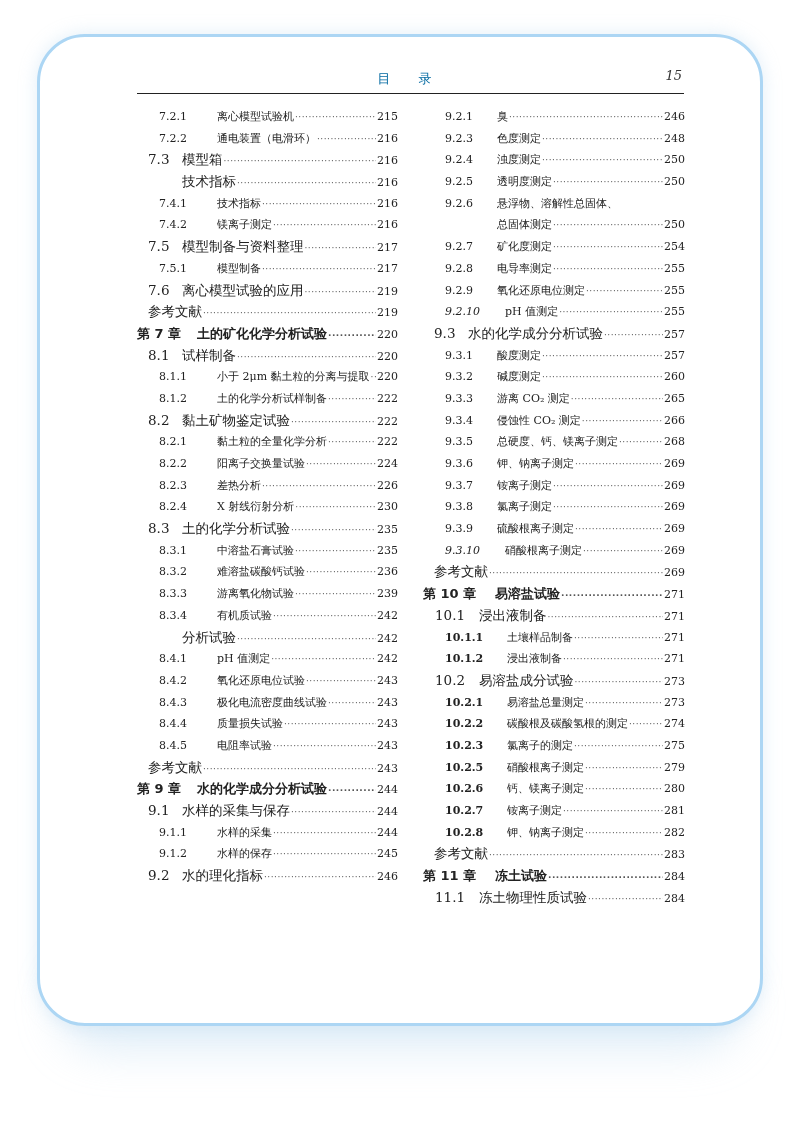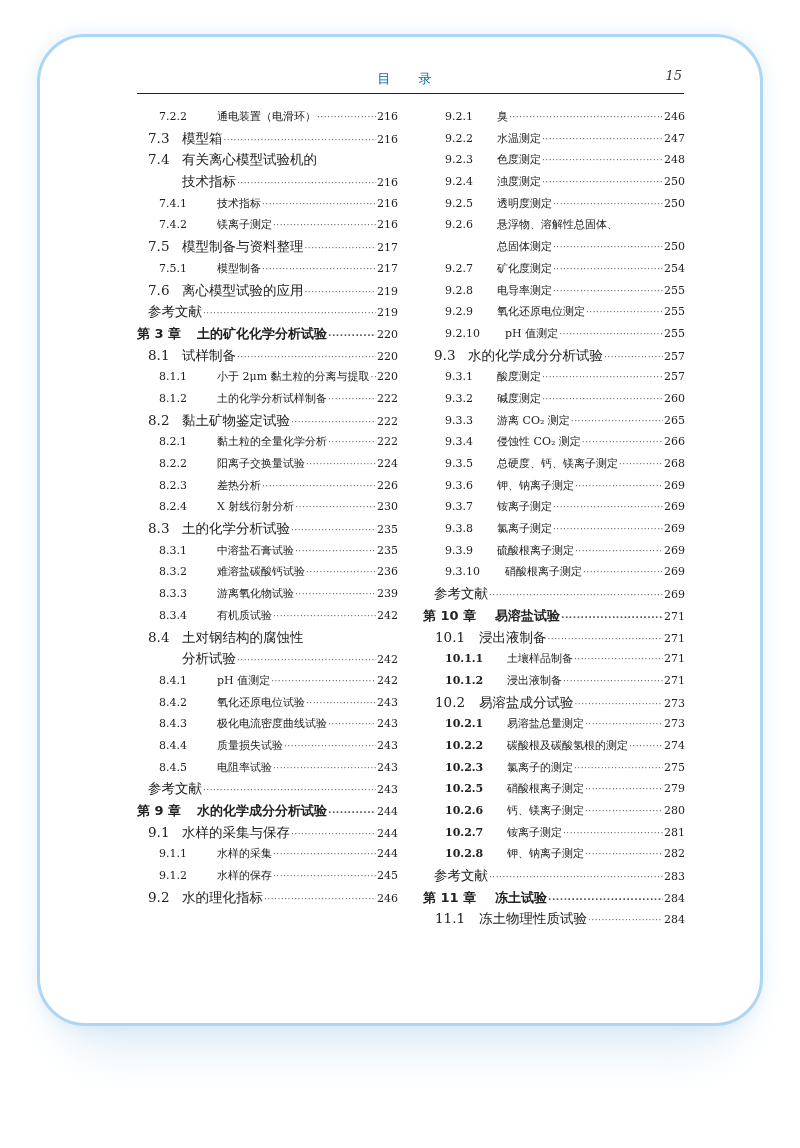--- a/index.html
+++ b/index.html
@@ -54,55 +54,55 @@
     .lv3.wide .num { width: 64px; }
     .lv2 { font-size: 13.5px; }
     .lv2 .num { width: 34px; padding-left: 11px; }
     .lv2.cont .num { width: 34px; padding-left: 11px; }
     .lv2 .page, .lv3 .page { font-size: 11px; }
     .lv1 { font-size: 13px; font-weight: bold; font-family: "DejaVu Sans", "Liberation Sans", sans-serif; }
     .lv1 .num { width: 60px; }
     .lv1 .page { font-weight: normal; font-family: "DejaVu Serif", "Liberation Serif", serif; font-size: 11px; }
     .lv2.ref .num { width: 0; padding-left: 11px; }
     .right .lv3 .num { padding-left: 22px; width: 52px; }
-    .right .lv3.wide .num { width: 60px; }
+    .right .lv3.wide .num { width: 60px; font-style: italic; }
     .right .lv3.ch10 .num { padding-left: 22px; width: 62px; font-weight: bold; }
     .right .lv2.ch10 .num { width: 44px; padding-left: 12px; }
     .right .lv1 .num { width: 72px; }
   </style>
 </head>
 <body>
 
 <div class="shadow"></div>
 <div class="card"></div>
 
 <div class="header">
   <div class="header-title">目 录</div>
   <div class="header-page">15</div>
 </div>
 
 <div class="col left" id="col-left">
     <div class="row lv3">
+      <span class="num">7.2.1</span>
+      <span class="title">离心模型试验机</span>
+      <span class="dots"></span>
+      <span class="page">215</span>
+    </div>
+    <div class="row lv3">
       <span class="num">7.2.2</span>
       <span class="title">通电装置（电滑环）</span>
       <span class="dots"></span>
       <span class="page">216</span>
     </div>
     <div class="row lv2">
       <span class="num">7.3</span>
       <span class="title">模型箱</span>
       <span class="dots"></span>
       <span class="page">216</span>
     </div>
-    <div class="row lv2">
-      <span class="num">7.4</span>
-      <span class="title">有关离心模型试验机的</span>
-      <span class="dots none"></span>
-      <span class="page"></span>
-    </div>
     <div class="row lv2 cont">
       <span class="num"></span>
       <span class="title">技术指标</span>
       <span class="dots"></span>
       <span class="page">216</span>
     </div>
     <div class="row lv3">
       <span class="num">7.4.1</span>
       <span class="title">技术指标</span>
       <span class="dots"></span>
@@ -132,21 +132,21 @@
       <span class="dots"></span>
       <span class="page">219</span>
     </div>
     <div class="row lv2 ref">
       <span class="num"></span>
       <span class="title">参考文献</span>
       <span class="dots"></span>
       <span class="page">219</span>
     </div>
     <div class="row lv1">
-      <span class="num">第 3 章</span>
+      <span class="num">第 7 章</span>
       <span class="title">土的矿化化学分析试验</span>
       <span class="dots"></span>
       <span class="page">220</span>
     </div>
     <div class="row lv2">
       <span class="num">8.1</span>
       <span class="title">试样制备</span>
       <span class="dots"></span>
       <span class="page">220</span>
     </div>
@@ -214,26 +214,20 @@
       <span class="num">8.3.3</span>
       <span class="title">游离氧化物试验</span>
       <span class="dots"></span>
       <span class="page">239</span>
     </div>
     <div class="row lv3">
       <span class="num">8.3.4</span>
       <span class="title">有机质试验</span>
       <span class="dots"></span>
       <span class="page">242</span>
-    </div>
-    <div class="row lv2">
-      <span class="num">8.4</span>
-      <span class="title">土对钢结构的腐蚀性</span>
-      <span class="dots none"></span>
-      <span class="page"></span>
     </div>
     <div class="row lv2 cont">
       <span class="num"></span>
       <span class="title">分析试验</span>
       <span class="dots"></span>
       <span class="page">242</span>
     </div>
     <div class="row lv3">
       <span class="num">8.4.1</span>
       <span class="title">pH 值测定</span>
@@ -300,26 +294,20 @@
       <span class="dots"></span>
       <span class="page">246</span>
     </div>
   </div>
 <div class="col right" id="col-right">
     <div class="row lv3">
       <span class="num">9.2.1</span>
       <span class="title">臭</span>
       <span class="dots"></span>
       <span class="page">246</span>
-    </div>
-    <div class="row lv3">
-      <span class="num">9.2.2</span>
-      <span class="title">水温测定</span>
-      <span class="dots"></span>
-      <span class="page">247</span>
     </div>
     <div class="row lv3">
       <span class="num">9.2.3</span>
       <span class="title">色度测定</span>
       <span class="dots"></span>
       <span class="page">248</span>
     </div>
     <div class="row lv3">
       <span class="num">9.2.4</span>
       <span class="title">浊度测定</span>

